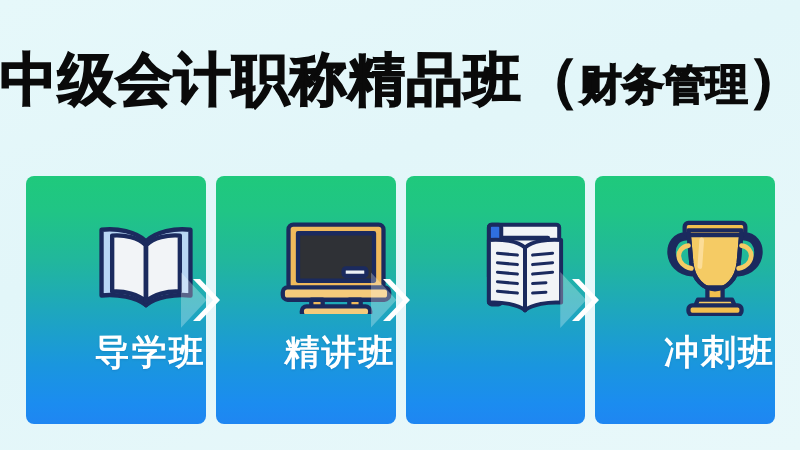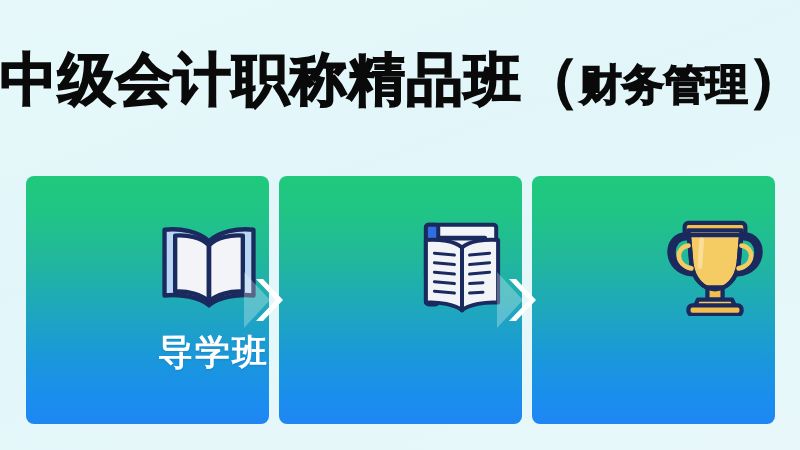--- a/index.html
+++ b/index.html
@@ -114,20 +114,42 @@
       </div>
       <div class="card-label">导学班</div>
       <div class="tri"></div>
       <div class="chev">
         <svg viewBox="0 0 34 50">
           <path d="M8 4 L28 25 L8 46 L1 46 L21 25 L1 4 Z" fill="#ffffff"></path>
         </svg>
       </div>
     </div>
 
+    <div class="card">
+      <div class="icon-box">
+        <svg viewBox="0 0 124 100" width="118" height="95">
+          <g stroke="#1b2a5e" stroke-width="4.5" stroke-linejoin="round" stroke-linecap="round">
+            <rect x="12" y="6" width="100" height="68" rx="5" fill="#f0b95c"></rect>
+            <rect x="22" y="15" width="80" height="50" fill="#2f3136"></rect>
+            <rect x="70" y="52" width="24" height="8" rx="2.5" fill="#eef1f4"></rect>
+            <rect x="6" y="72" width="112" height="13" rx="5" fill="#f5cb7b"></rect>
+            <rect x="36" y="85" width="12" height="15" fill="#f0b95c"></rect>
+            <rect x="76" y="85" width="12" height="15" fill="#f0b95c"></rect>
+            <rect x="26" y="92" width="72" height="11" rx="5" fill="#f5cb7b"></rect>
+          </g>
+        </svg>
+      </div>
+      <div class="card-label">精讲班</div>
+      <div class="tri"></div>
+      <div class="chev">
+        <svg viewBox="0 0 34 50">
+          <path d="M8 4 L28 25 L8 46 L1 46 L21 25 L1 4 Z" fill="#ffffff"></path>
+        </svg>
+      </div>
+    </div>
 
     <div class="card">
       <div class="icon-box">
         <svg viewBox="0 0 120 100" width="114" height="95">
           <g stroke="#1b2a5e" stroke-width="4.2" stroke-linejoin="round" stroke-linecap="round">
             <rect x="22" y="6" width="74" height="58" rx="3" fill="#f2f4f7"></rect>
             <path d="M34 20 L84 20" fill="none" stroke-width="5"></path>
             <rect x="22" y="6" width="13" height="84" rx="3" fill="#2f6fe0"></rect>
             <path d="M60 30 C52 23, 36 21, 22 22 L22 88 C36 87, 52 90, 60 96 Z" fill="#f2f4f7"></path>
             <path d="M60 30 C68 23, 84 21, 98 22 L98 88 C84 87, 68 90, 60 96 Z" fill="#f2f4f7"></path>
@@ -167,16 +189,17 @@
             <rect x="50" y="74" width="16" height="13" fill="#f2bf4e"></rect>
             <path d="M40 87 L76 87 L80 96 L36 96 Z" fill="#f5cb64"></path>
             <rect x="30" y="93" width="56" height="10" rx="4" fill="#f2bf4e"></rect>
           </g>
           <path d="M30 14 L86 14 L83 48 C81 66, 70 76, 58 76 C46 76, 35 66, 33 48 Z" fill="none" stroke="#1b2a5e" stroke-width="4.5" stroke-linejoin="round"></path>
           <path d="M44 24 L42 52" stroke="#fde0a0" stroke-width="5" stroke-linecap="round" fill="none" opacity="0.85"></path>
           <path d="M30 30 C16 32, 16 50, 33 54" fill="none" stroke="#f5cb64" stroke-width="5" stroke-linecap="round"></path>
           <path d="M86 30 C100 32, 100 50, 83 54" fill="none" stroke="#f5cb64" stroke-width="5" stroke-linecap="round"></path>
         </svg>
       </div>
+      <div class="card-label">冲刺班</div>
     </div>
 
   </div>
 </div>
 
 </body></html>

